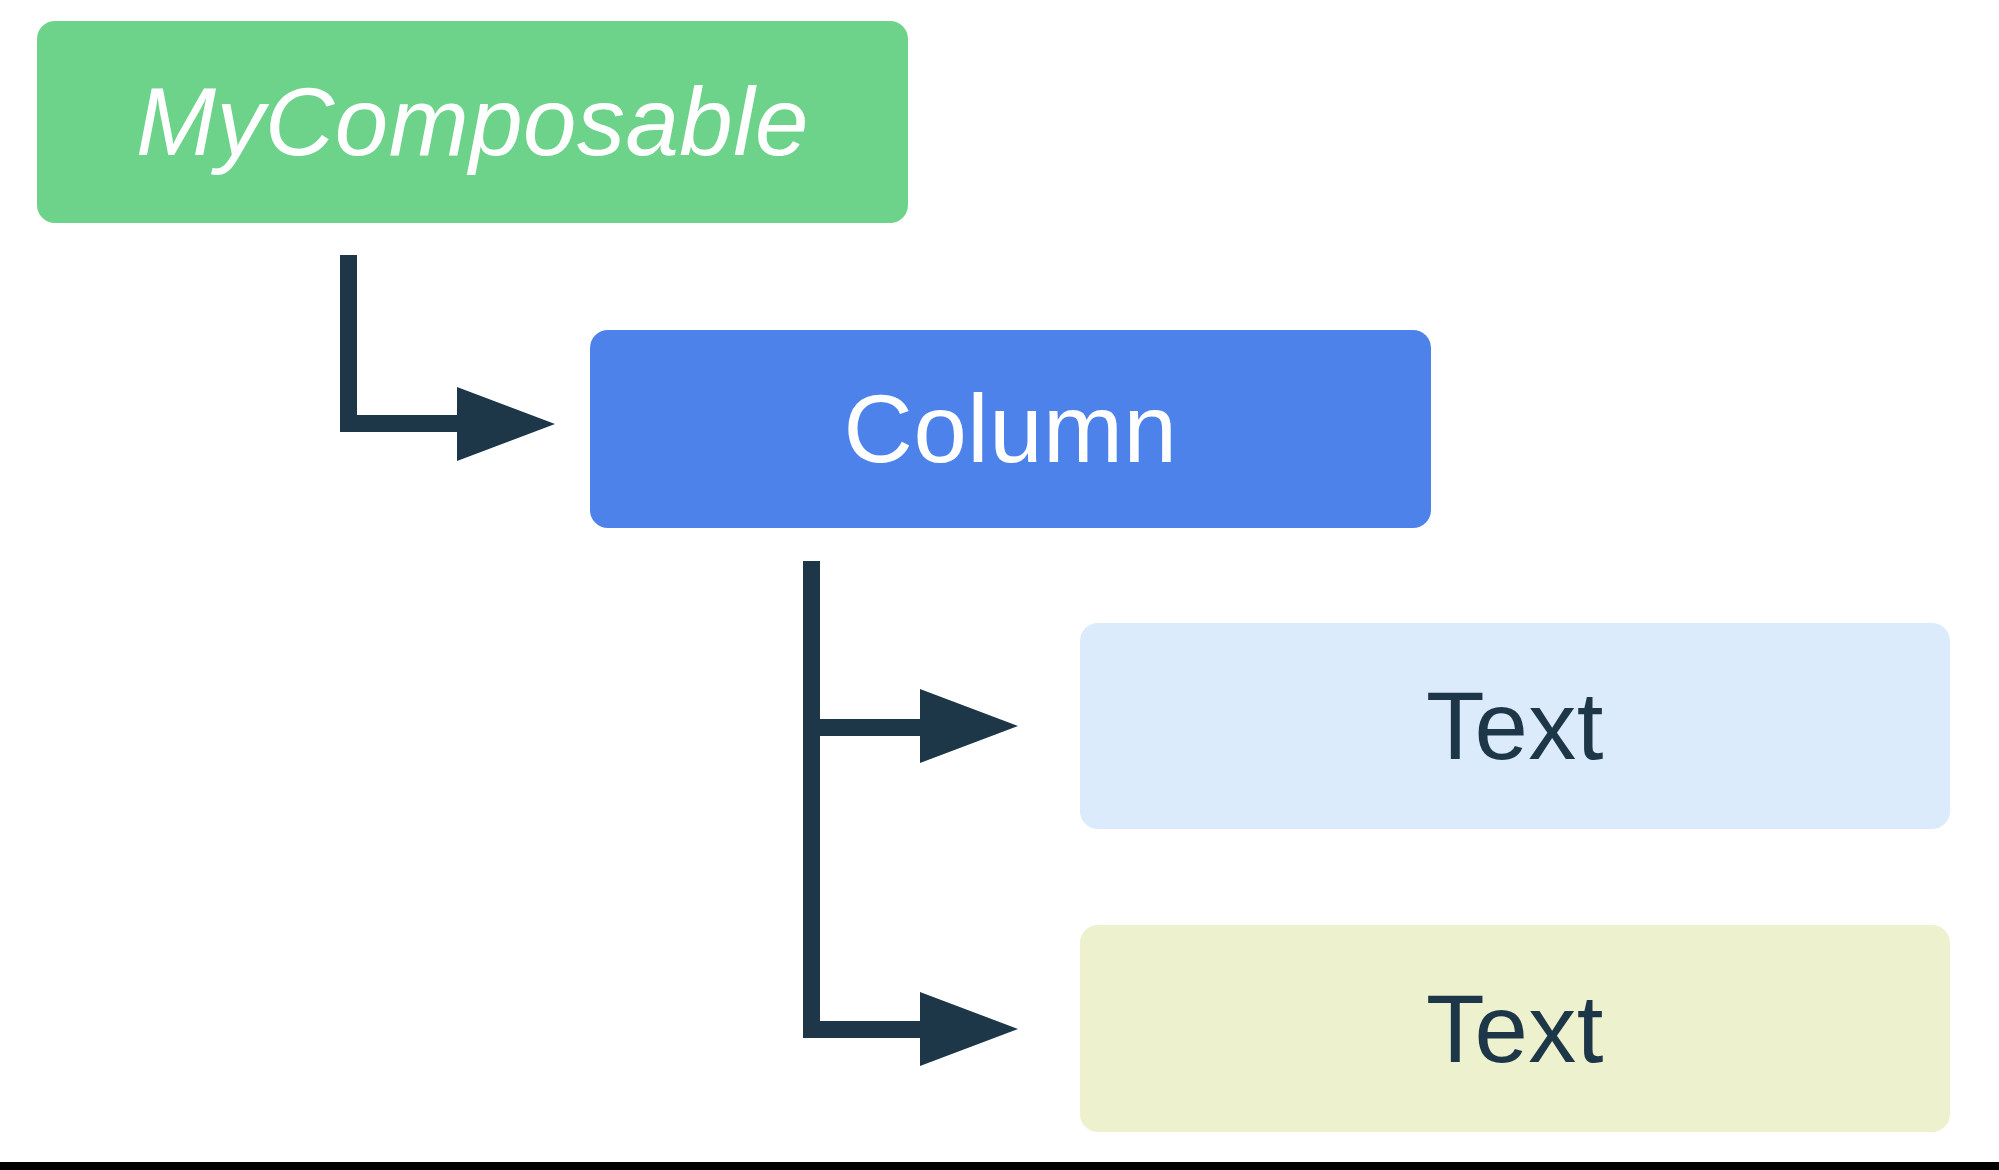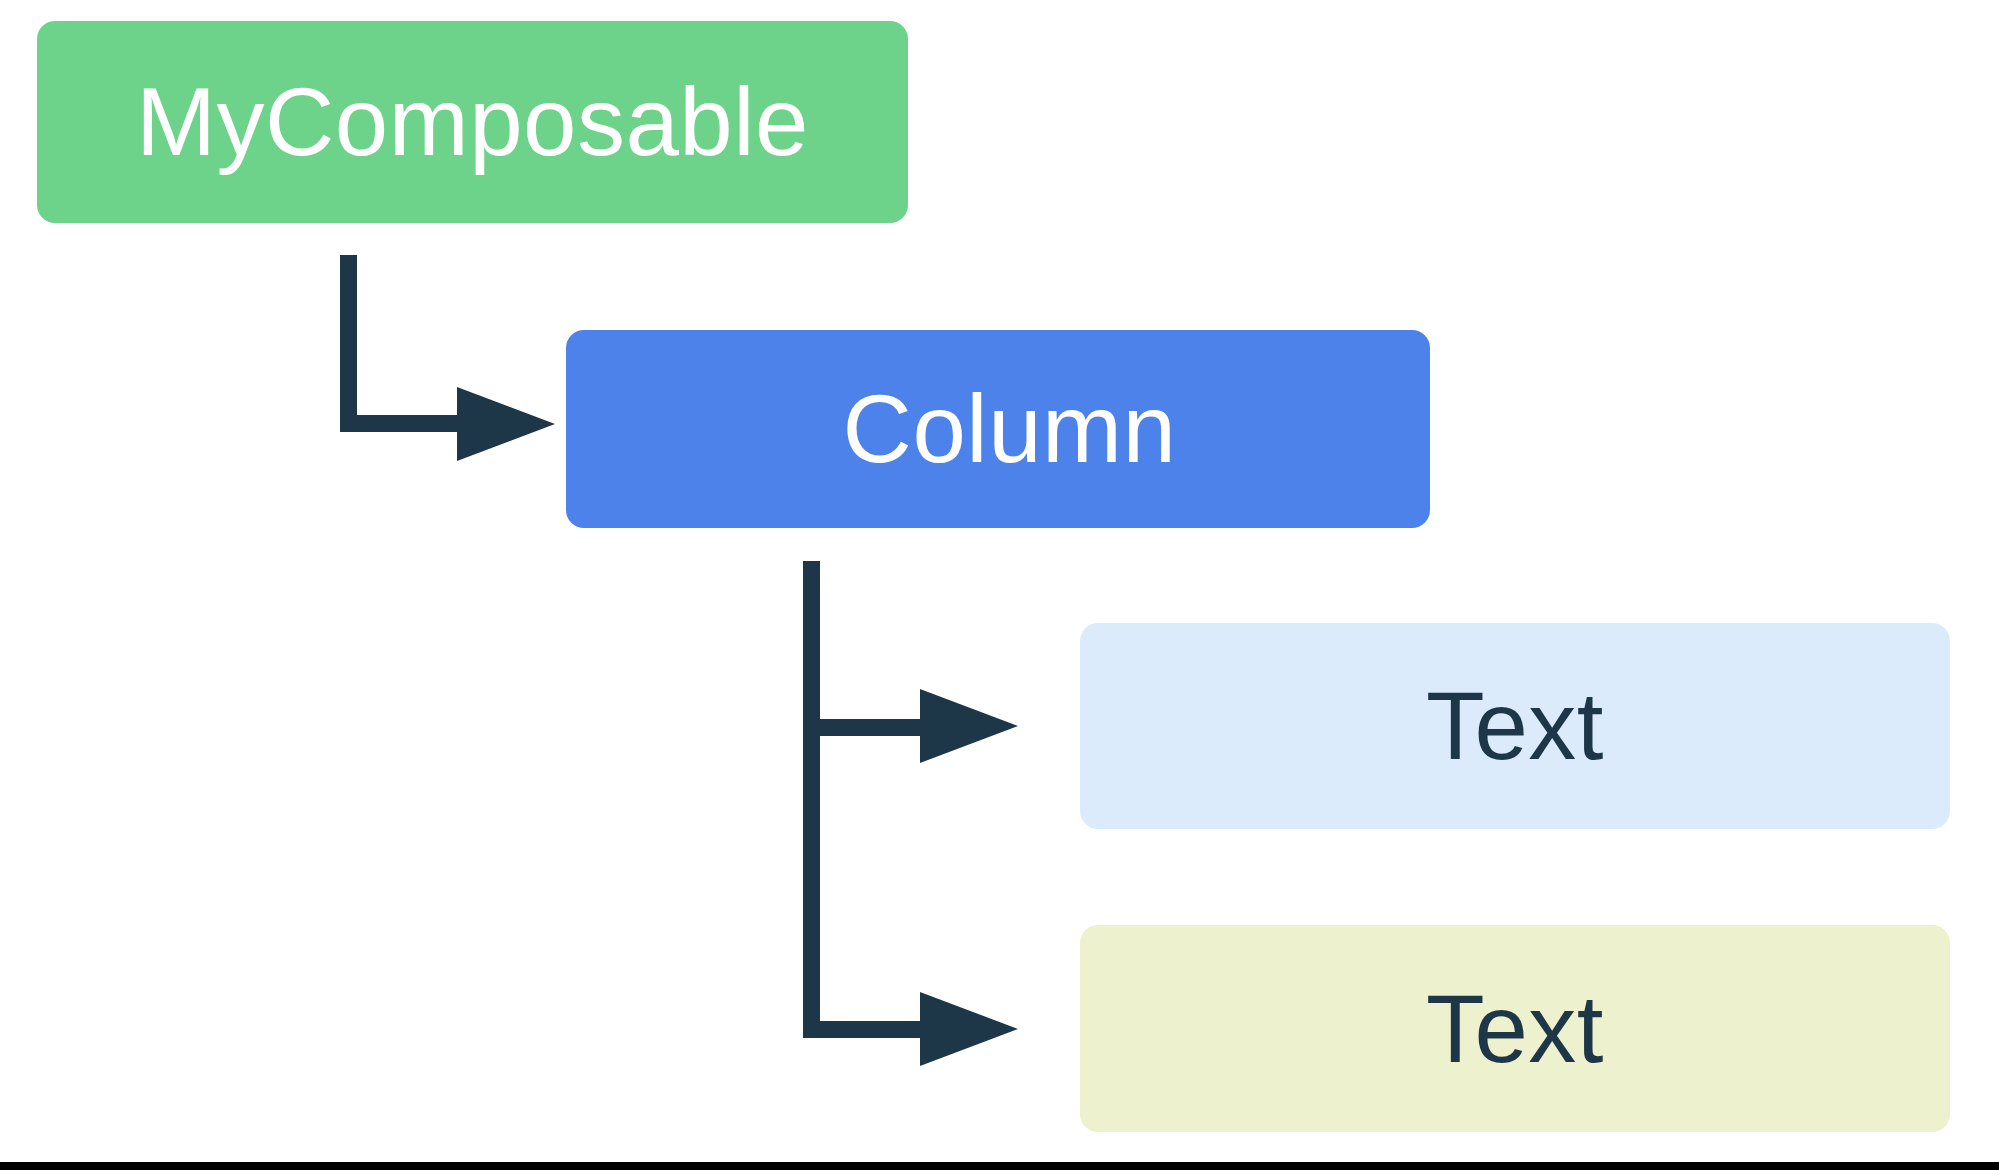--- a/index.html
+++ b/index.html
@@ -22,22 +22,22 @@
     justify-content: center;
     border-radius: 18px;
     font-size: 96px;
     font-weight: 400;
     letter-spacing: 0.5px;
     white-space: nowrap;
   }
   .node .label { display: block; }
 
   
-  .node-mycomposable { left: 37px;  top: 21px;  width: 871px; height: 202px; }
-  .node-column       { left: 566px; top: 330px; width: 841px; height: 198px; padding-left: 23px; }
+  .node-mycomposable { left: 37px;  top: 21px;  width: 871px; height: 202px; font-style: italic; }
+  .node-column       { left: 590px; top: 330px; width: 841px; height: 198px; }
   .node-text-1       { left: 1080px; top: 623px; width: 870px; height: 206px; }
   .node-text-2       { left: 1080px; top: 925px; width: 870px; height: 207px; }
 
   
   .cline { position: absolute; }
   .a1-v  { left: 340px; top: 255px;  width: 17px;  height: 177px; }
   .a1-h  { left: 340px; top: 415px;  width: 120px; height: 17px; }
   .a2-v  { left: 803px; top: 561px;  width: 17px;  height: 477px; }
   .a2-h1 { left: 803px; top: 719px;  width: 120px; height: 17px; }
   .a2-h2 { left: 803px; top: 1021px; width: 120px; height: 17px; }

